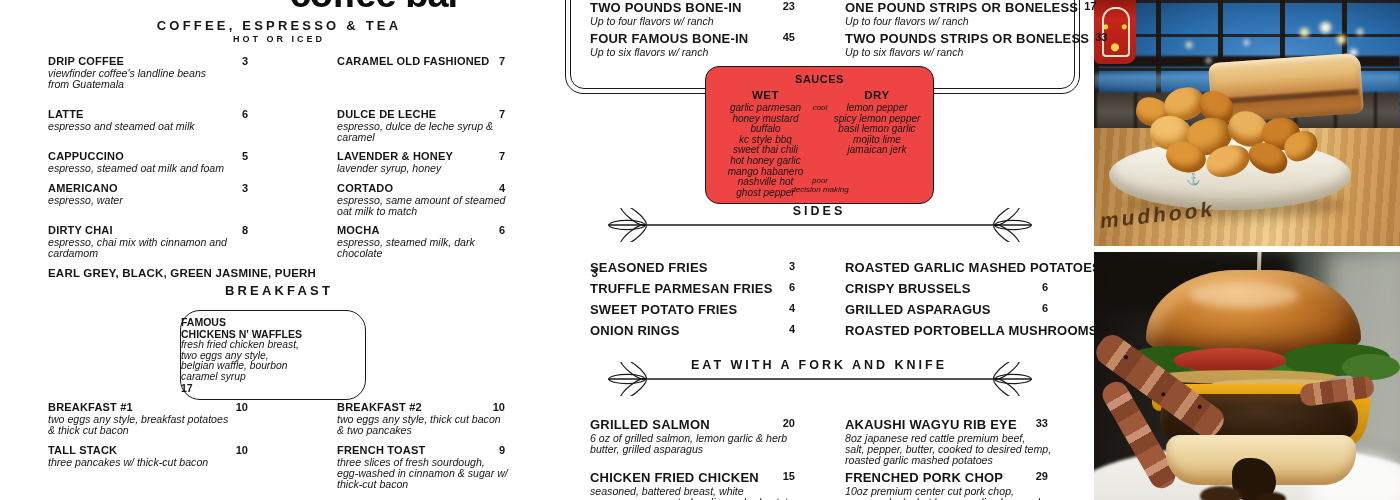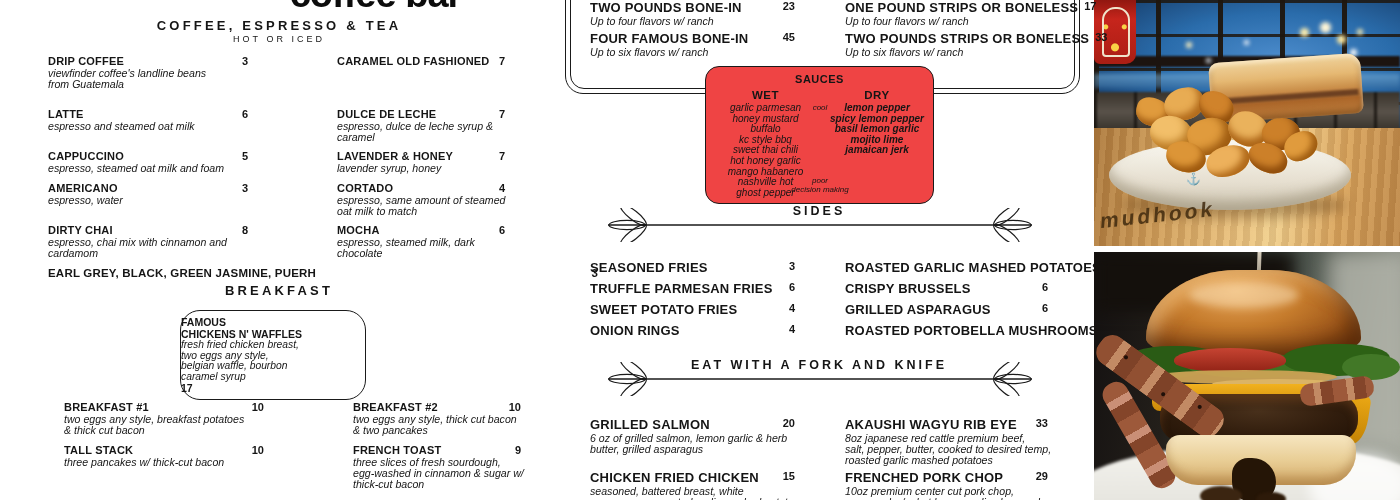--- a/index.html
+++ b/index.html
@@ -2,21 +2,21 @@
 <html><head>
 <meta charset="utf-8">
 <style>
   html,body{margin:0;padding:0;background:#fff;}
   #page{position:relative;width:1400px;height:500px;overflow:hidden;background:#fff;
         font-family:"Liberation Sans",sans-serif;color:#151515;}
   .abs{position:absolute;}
   
   .logo{font-weight:800;font-size:38px;letter-spacing:-1px;color:#0c0c0c;text-align:center;}
   .sec-title{font-weight:700;font-size:13px;letter-spacing:3.2px;text-align:center;}
-  .sec-sub{font-weight:400;font-size:9px;letter-spacing:3px;text-align:center;}
+  .sec-sub{font-weight:700;font-size:9px;letter-spacing:3px;text-align:center;}
   .deco-title{font-weight:700;font-size:12.5px;letter-spacing:3px;text-align:center;white-space:nowrap;}
   .name{font-weight:700;font-size:11px;letter-spacing:.2px;white-space:nowrap;}
   .price{font-weight:700;font-size:11px;margin-left:6px;}
   .desc{font-style:italic;font-size:10.6px;line-height:10.8px;white-space:pre;margin-top:1px;}
   .mi-head{display:flex;justify-content:space-between;align-items:flex-start;}
   
   .menu-grid{display:grid;}
   .coffee-grid{grid-template-columns:200px 168px;column-gap:89px;grid-template-rows:53px 42px 32px 42px 44px;}
   .bkf-grid{grid-template-columns:200px 168px;column-gap:89px;grid-template-rows:43px auto;}
   .mid-grid2{grid-template-columns:205px 203px;column-gap:50px;}
@@ -139,21 +139,21 @@
   <div class="abs feat-box" style="padding-top:5px;">
     <div class="b">FAMOUS</div>
     <div class="b">CHICKENS N' WAFFLES</div>
     <div class="d">fresh fried chicken breast,
 two eggs any style,
 belgian waffle, bourbon
 caramel syrup</div>
     <div class="b">17</div>
   </div>
 
-  <div class="abs menu-grid bkf-grid" style="left:64px;top:401px;width:462px;">
+  <div class="abs menu-grid bkf-grid" style="left:48px;top:401px;width:462px;">
     <div>
         <div class="mi-head">
           <span class="name">BREAKFAST #1</span>
           <span class="price">10</span>
         </div>
         <div class="desc">two eggs any style, breakfast potatoes
 &amp; thick cut bacon</div>
       </div>
     <div>
         <div class="mi-head">
@@ -227,21 +227,21 @@
       <div class="sauce-item">garlic parmesan</div>
       <div class="sauce-item">honey mustard</div>
       <div class="sauce-item">buffalo</div>
       <div class="sauce-item">kc style bbq</div>
       <div class="sauce-item">sweet thai chili</div>
       <div class="sauce-item">hot honey garlic</div>
       <div class="sauce-item">mango habanero</div>
       <div class="sauce-item">nashville hot</div>
       <div class="sauce-item">ghost pepper</div>
     </div>
-    <div class="abs" style="left:118px;top:36px;width:106px;font-weight:bold;">
+    <div class="abs" style="left:118px;top:36px;width:106px;">
       <div class="sauce-item">lemon pepper</div>
       <div class="sauce-item">spicy lemon pepper</div>
       <div class="sauce-item">basil lemon garlic</div>
       <div class="sauce-item">mojito lime</div>
       <div class="sauce-item">jamaican jerk</div>
     </div>
   </div>
 
   <div class="abs deco-title" style="left:590px;top:204px;width:458px;">SIDES</div>
   <svg class="abs" style="left:600px;top:208px;" width="440" height="34" viewBox="0 0 440 34">

